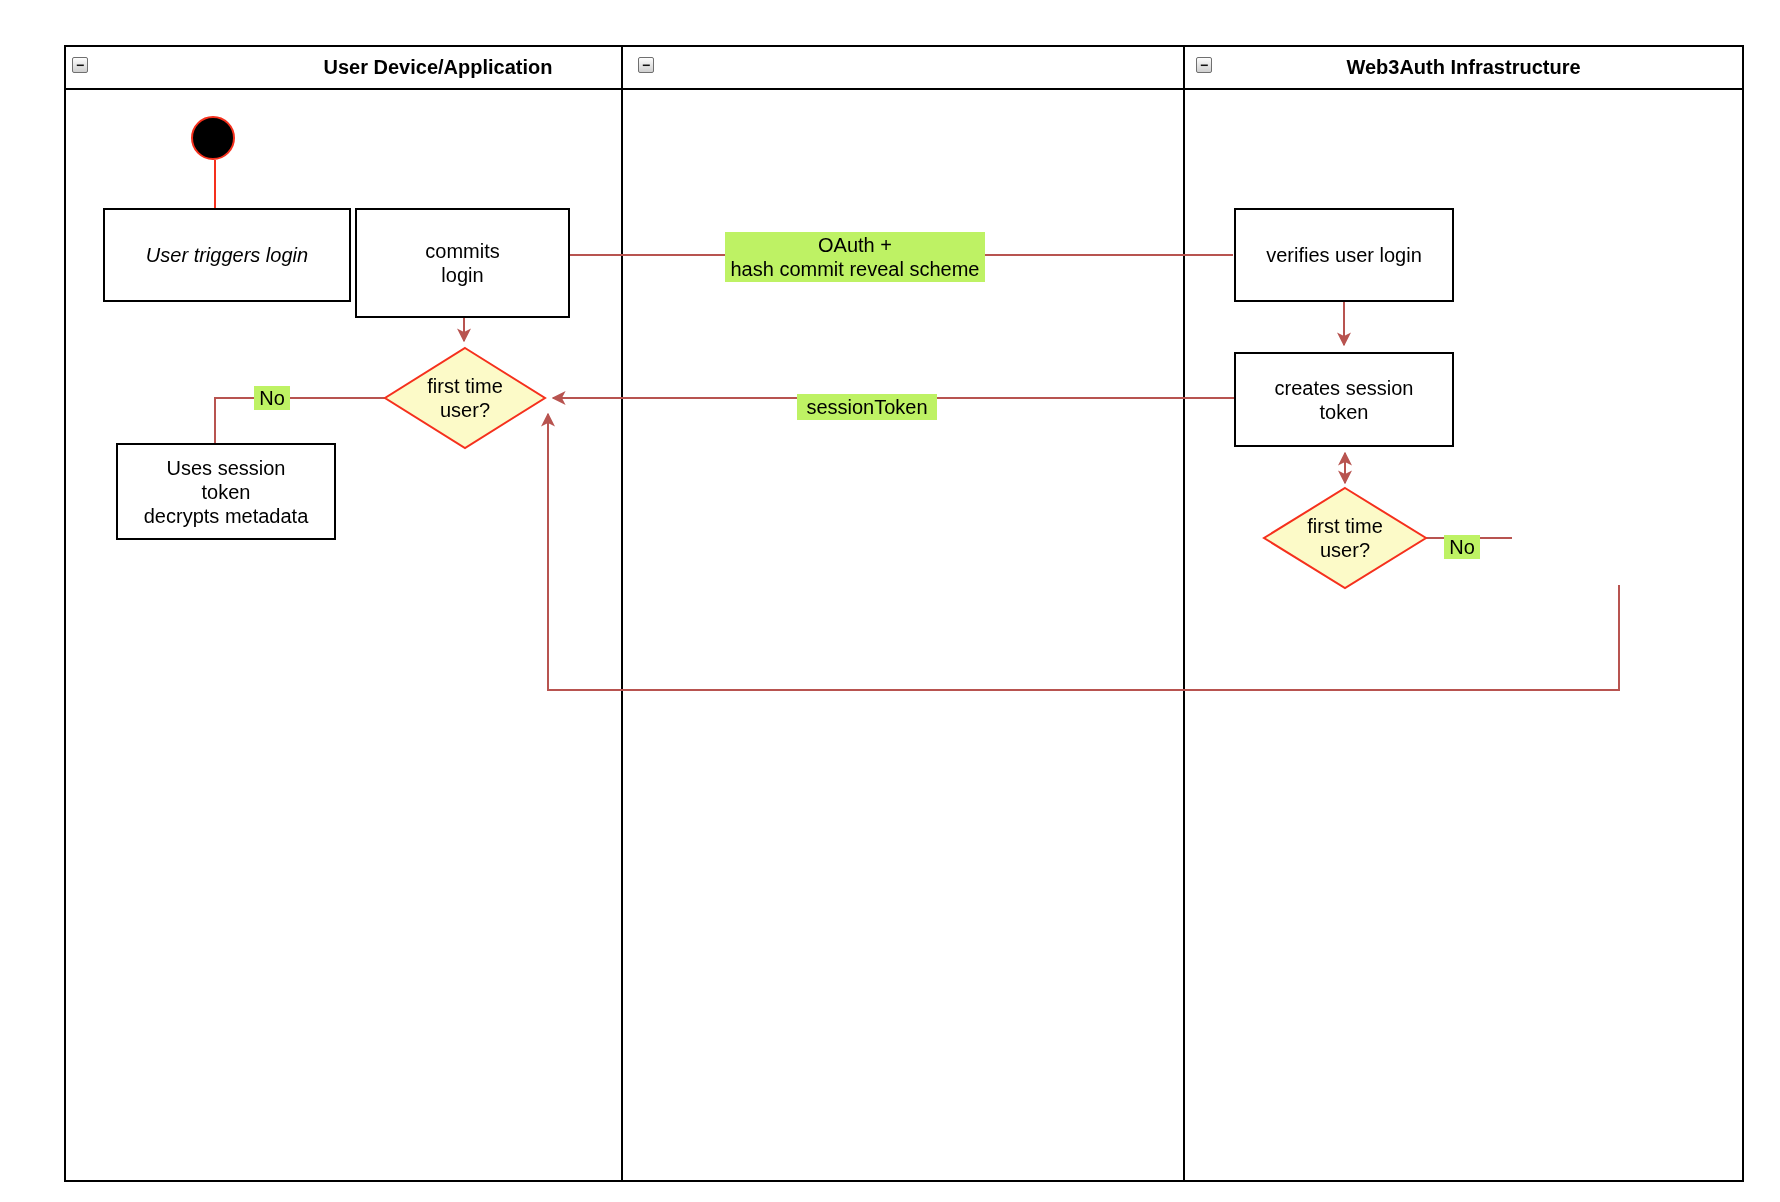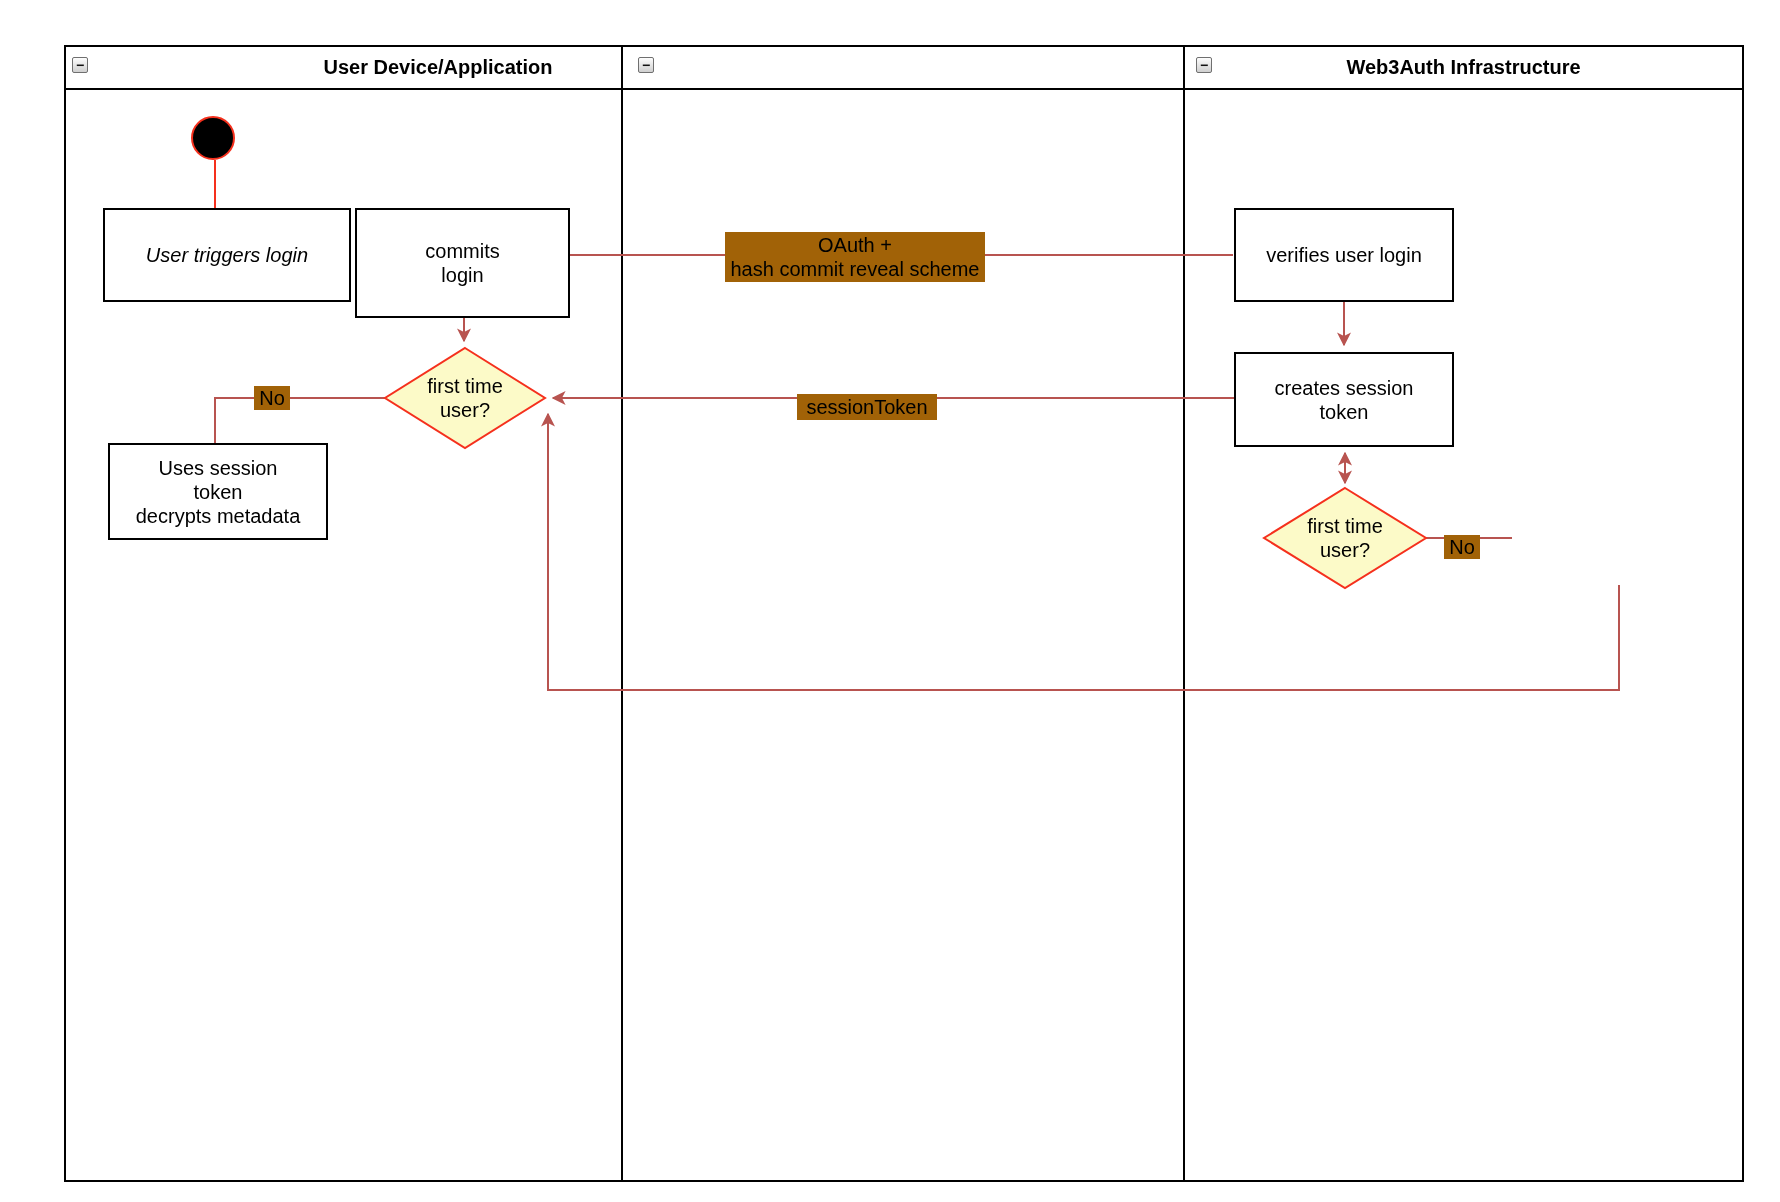--- a/index.html
+++ b/index.html
@@ -24,26 +24,26 @@
   
   .node{position:absolute;border:2px solid #000;background:#fff;box-sizing:border-box;
         display:flex;align-items:center;justify-content:center;text-align:center;
         font-size:20px;line-height:24px;white-space:pre-line;}
   .start{position:absolute;left:191px;top:116px;width:44px;height:44px;border-radius:50%;
          background:#000;border:2.5px solid #f5301d;box-sizing:border-box;}
   .dtext{position:absolute;display:flex;align-items:center;justify-content:center;text-align:center;
          font-size:20px;line-height:24px;white-space:pre-line;}
 
   
-  .elabel{position:absolute;background:#a16207;display:flex;align-items:center;justify-content:center;
+  .elabel{position:absolute;background:#bef264;display:flex;align-items:center;justify-content:center;
           text-align:center;font-size:20px;line-height:24px;white-space:pre-line;}
 
   #n-user-triggers{left:103px;top:208px;width:248px;height:94px;font-style:italic;}
   #n-commits{left:355px;top:208px;width:215px;height:110px;}
-  #n-uses{left:108px;top:443px;width:220px;height:97px;}
+  #n-uses{left:116px;top:443px;width:220px;height:97px;}
   #n-verifies{left:1234px;top:208px;width:220px;height:94px;}
   #n-creates{left:1234px;top:352px;width:220px;height:95px;}
   #n-retrieves{left:1512px;top:493px;width:218px;height:92px;}
 
   #d1-text{left:385px;top:372px;width:160px;height:52px;}
   #d2-text{left:1265px;top:512px;width:160px;height:52px;}
 
   #l-oauth{left:725px;top:232px;width:260px;height:50px;}
   #l-session{left:797px;top:394px;width:140px;height:26px;}
   #l-no1{left:254px;top:386px;width:36px;height:24px;}

